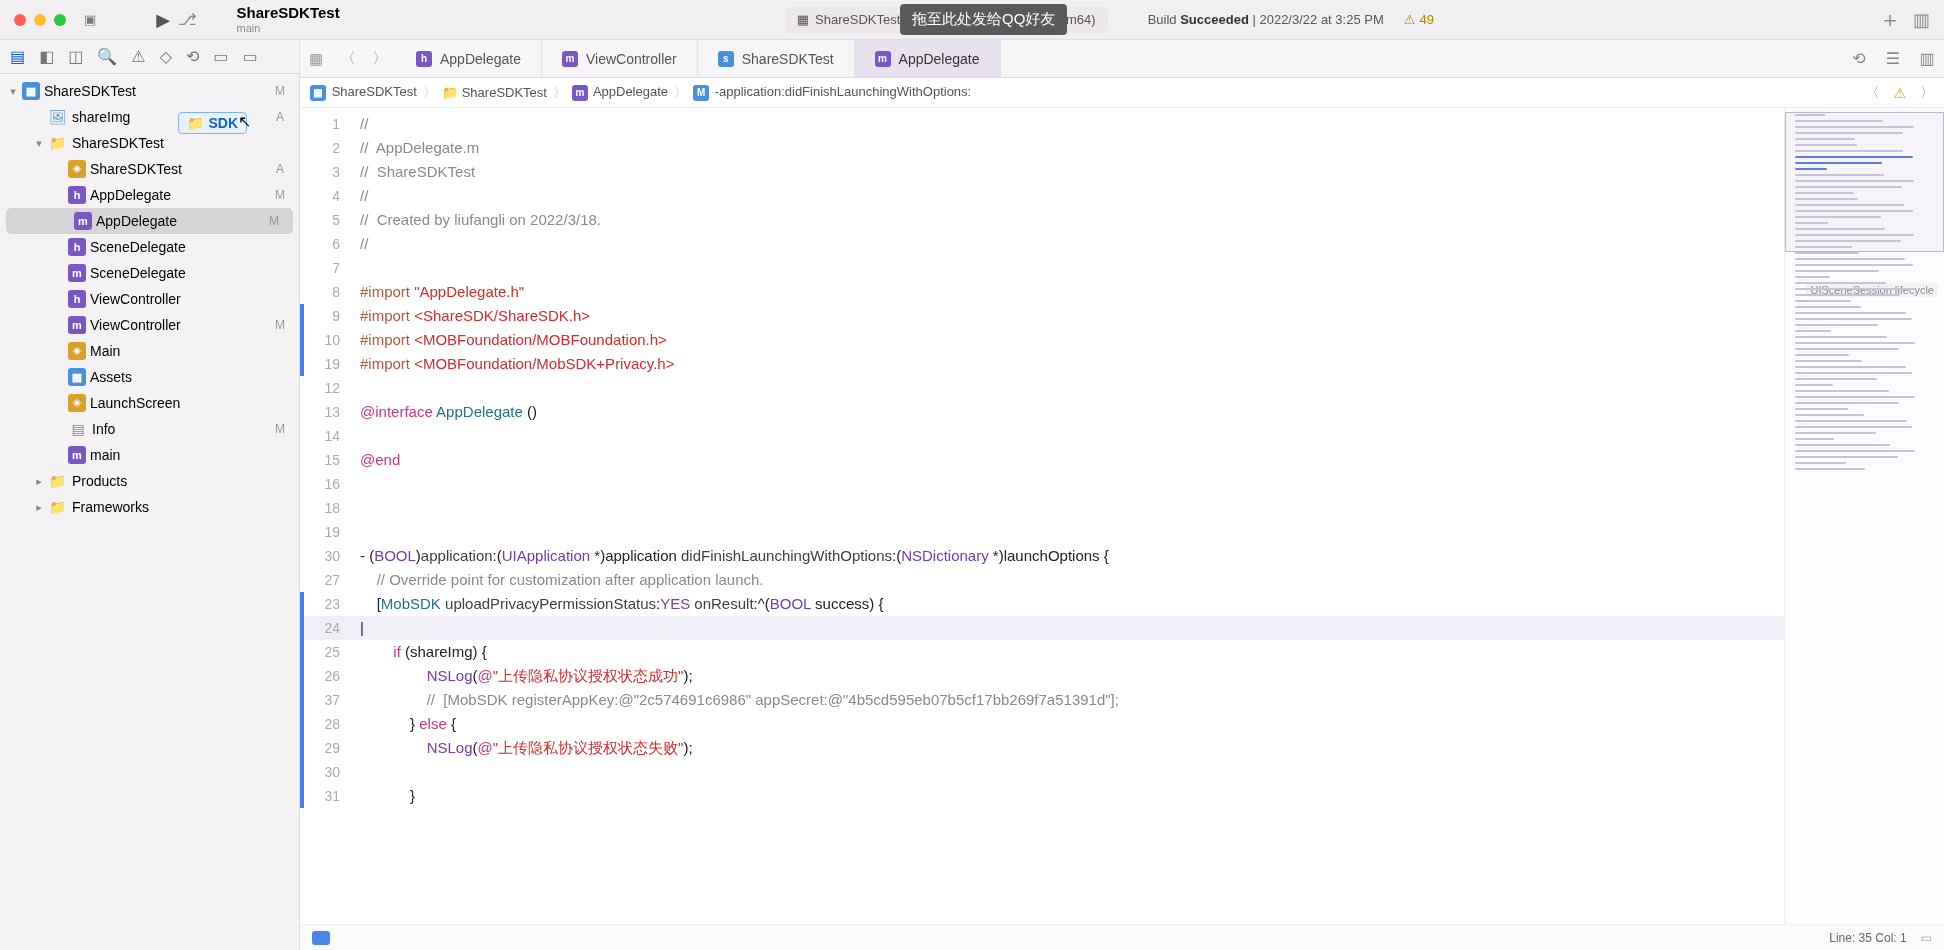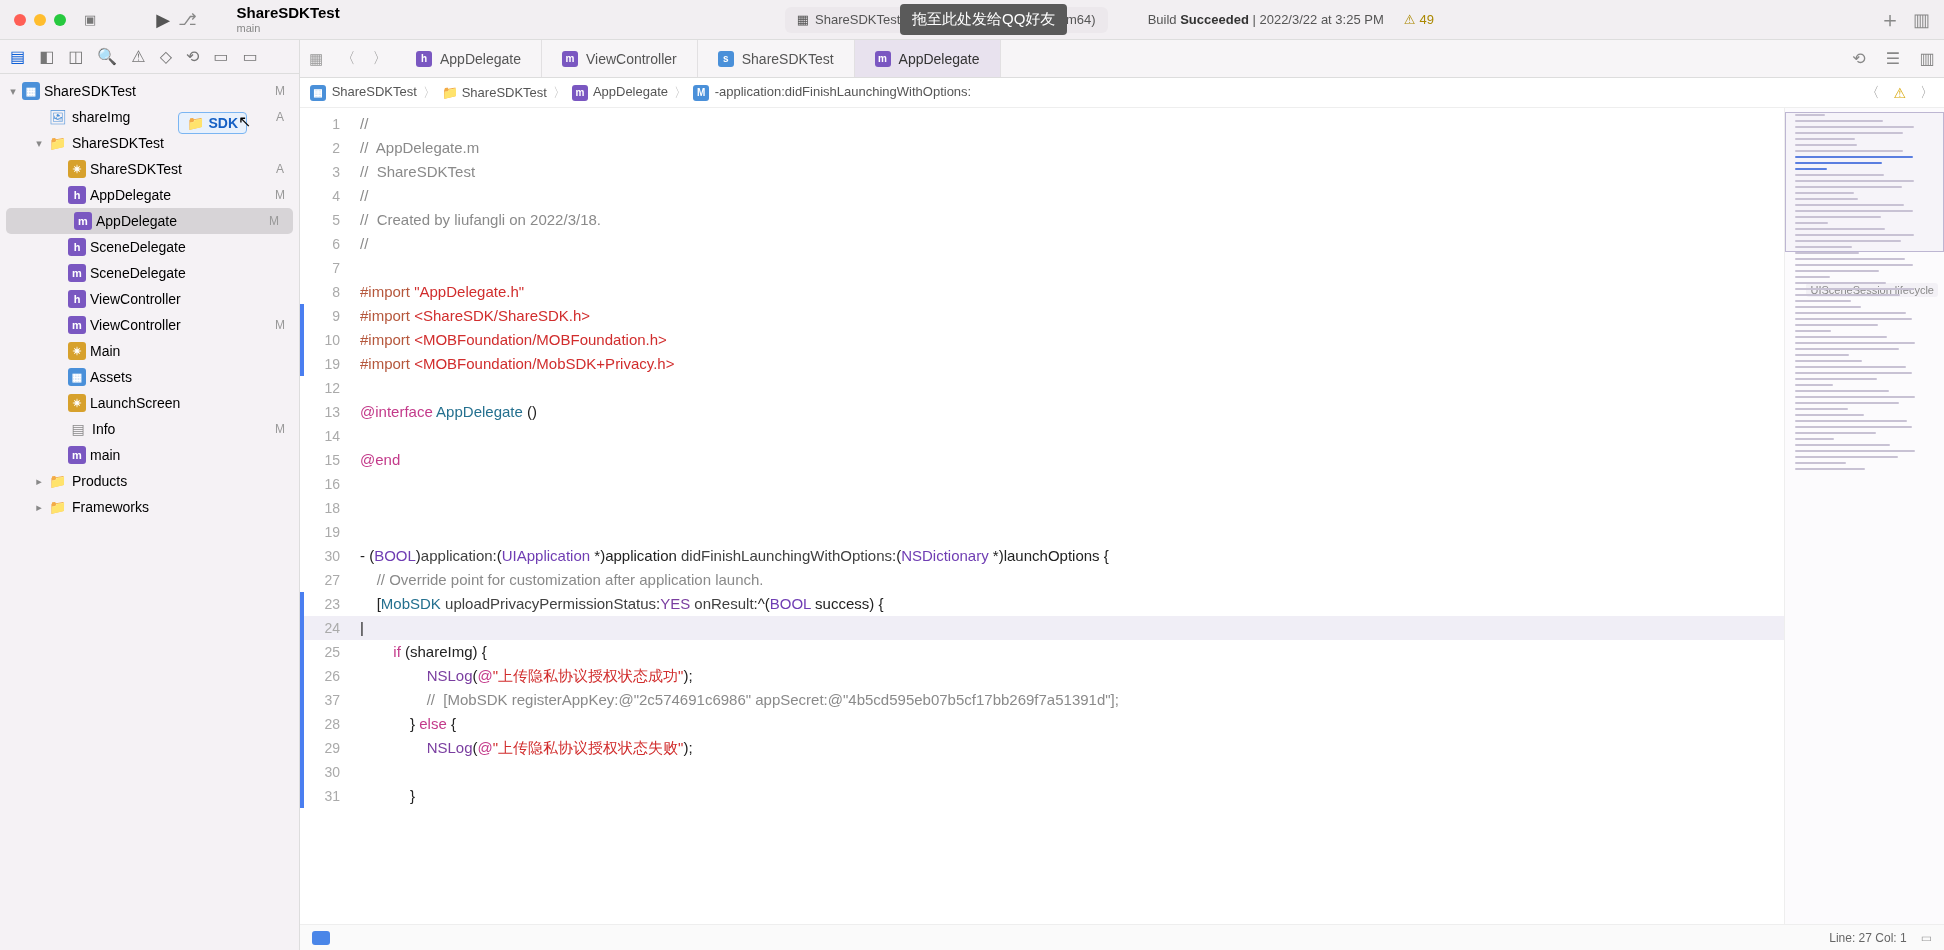--- a/index.html
+++ b/index.html
@@ -507,21 +507,21 @@
             <div class="mm-line" style="top: 336px; width: 94.6177px;"></div>
             <div class="mm-line" style="top: 342px; width: 119.78px;"></div>
             <div class="mm-line" style="top: 348px; width: 102.718px;"></div>
             <div class="mm-line" style="top: 354px; width: 51.4548px;"></div>
             <div class="mm-line" style="top: 360px; width: 69.8985px;"></div>
           </div>
       </div>
     </div>
     <div class="statusbar">
       <div class="blue-chip"></div>
-      <div class="pos">Line: 27  Col: 1</div>
+      <div class="pos">Line: 35  Col: 1</div>
       <span style="margin-left:14px;color:#999">▭</span>
     </div>
   </div>
 </div>
 
 <div class="drag-badge">
   <span>📁</span>
   <span>SDK</span>
 </div>
 <div class="cursor">↖</div>

